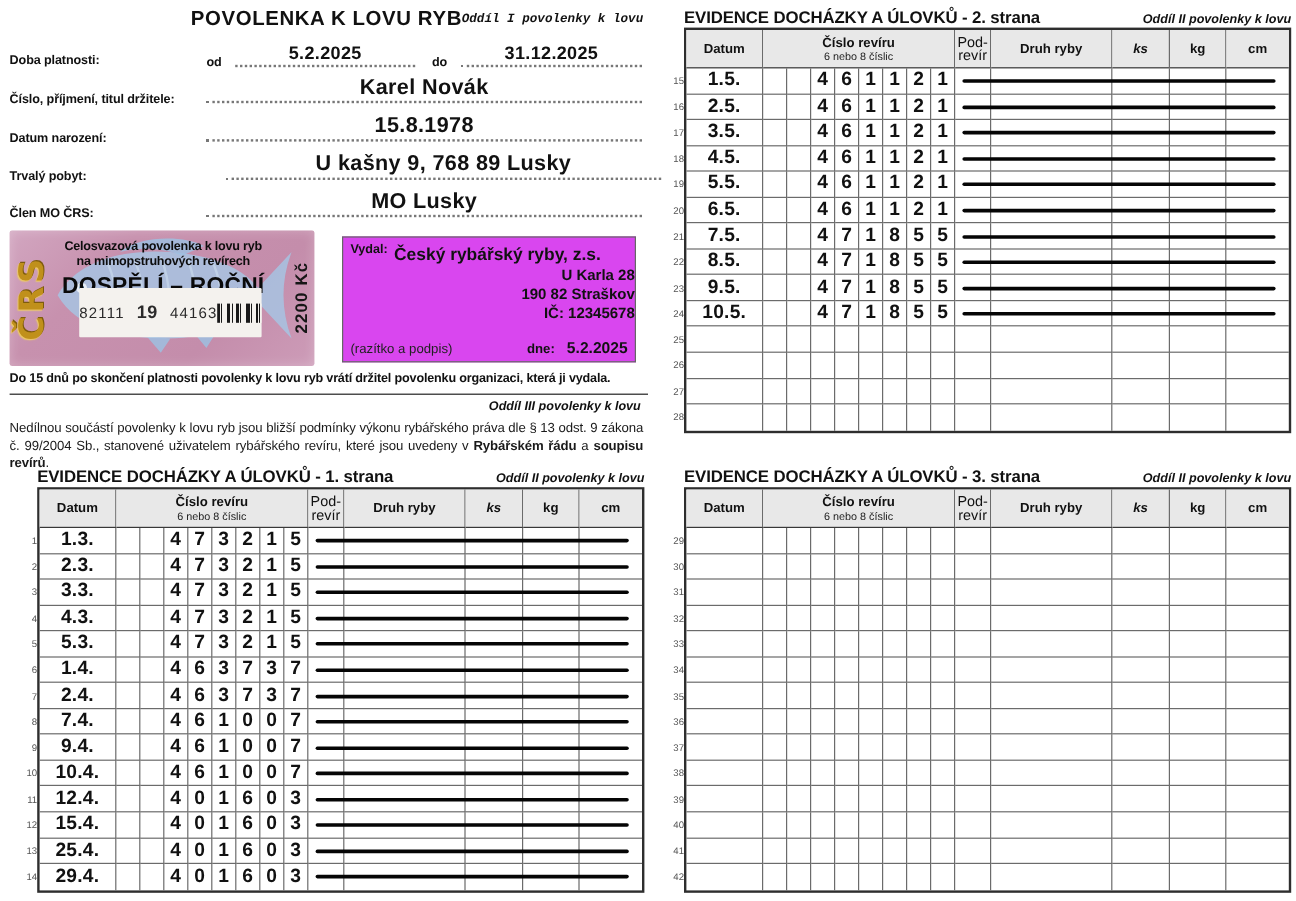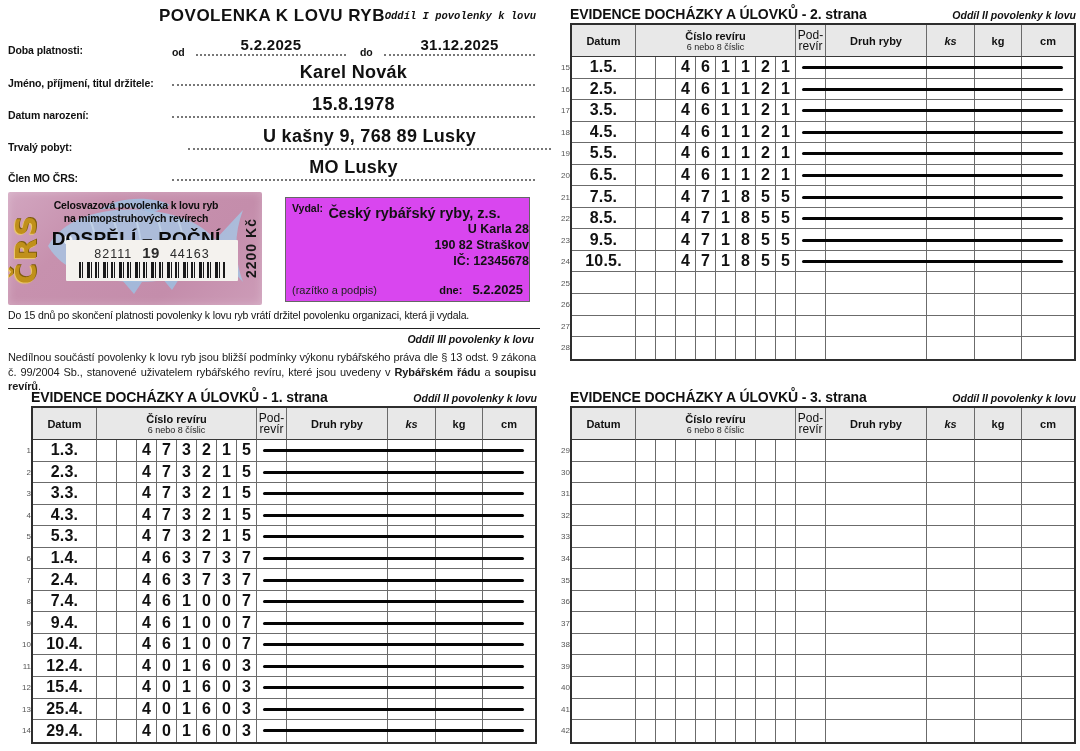--- a/index.html
+++ b/index.html
@@ -28,40 +28,40 @@
   .fish-svg { position:absolute; left:30px; top:2px; width:212px; height:104px; }
   .crs-gold { position:absolute; left:2px; top:4px; height:104px; width:36px;
     writing-mode:vertical-rl; transform:rotate(180deg); text-align:center;
     font-family:"DejaVu Sans", sans-serif; font-size:28px; font-weight:800;
     color:#c0901b; text-shadow:1px 1px 0 #7e5c0d, -1px -1px 1px #ecca66; letter-spacing:3px; }
   .sticker-text { position:absolute; left:40px; top:7px; width:176px; text-align:center; }
   .sticker-line { font-size:10.5px; font-weight:bold; line-height:13px; letter-spacing:-.2px; white-space:nowrap; color:#0d0d0d; }
   .sticker-cat { font-size:19px; font-weight:800; letter-spacing:.2px; margin-top:3px; white-space:nowrap; color:#0a0a0a; }
   .price-vert { position:absolute; right:3px; top:8px; height:96px; writing-mode:vertical-rl; transform:rotate(180deg);
     font-size:14px; font-weight:bold; color:#161616; text-align:center; letter-spacing:1px; }
-  .barcode-strip { position:absolute; left:58px; top:48px; width:172px; height:41px; background:#f4f2ee; border-radius:1px;
-    display:flex; flex-direction:column; align-items:center; justify-content:center; }
+  .barcode-strip { position:absolute; left:58px; top:48px; width:152px; height:41px; background:#f4f2ee; border-radius:1px;
+    display:flex; align-items:center; justify-content:center; }
   .serial-row { display:flex; align-items:baseline; gap:10px; color:#2a2a2a; }
   .serial { font-size:12.5px; letter-spacing:1px; }
   .serial-mid { font-size:15px; font-weight:bold; letter-spacing:.5px; }
   .barcode { width:146px; height:16px; margin-top:1px;
     background:repeating-linear-gradient(90deg,#191919 0 2px,#f4f2ee 2px 3px,#191919 3px 4px,#f4f2ee 4px 8px,#191919 8px 11px,#f4f2ee 11px 12px,#191919 12px 13px,#f4f2ee 13px 16px); }
 
   
   .issuer { position:absolute; left:277px; top:193px; width:245px; height:105px; border:1.5px solid #666; background:#d946ef; }
   .issuer-label { position:absolute; left:6px; top:4px; font-size:10.5px; font-weight:bold; }
   .issuer-name { text-align:center; font-size:14.5px; font-weight:bold; padding-top:7px; padding-left:14px; white-space:nowrap; }
   .issuer-line { text-align:right; font-size:12.5px; font-weight:bold; line-height:16px; }
   .issuer-bottom { position:absolute; left:6px; right:6px; bottom:4px; display:flex; justify-content:space-between; align-items:baseline; }
   .stamp-lbl { font-size:11px; color:#222; }
   .dne-group { display:flex; align-items:baseline; gap:10px; }
   .dne-lbl { font-size:11px; font-weight:bold; }
   .dne-val { font-size:13px; font-weight:bold; }
 
-  .notice { position:absolute; left:0; top:305px; width:100%; font-size:10.5px; font-weight:normal; letter-spacing:-.15px; white-space:nowrap; }
+  .notice { position:absolute; left:0; top:305px; width:100%; font-size:10.5px; font-weight:bold; letter-spacing:-.15px; white-space:nowrap; }
   .permit-hr { position:absolute; left:0; top:324px; width:532px; border-top:1.5px solid #222; }
   .oddil3 { position:absolute; right:2px; top:329px; }
   .conditions { position:absolute; left:0; top:346px; width:528px; font-size:11px; line-height:14.5px; text-align:justify; letter-spacing:-.1px; color:#1a1a1a; }
   .conditions b { font-weight:bold; }
 
   
   .ltable { position:absolute; width:520px; }
   .t2 { left:556px; top:6px; }
   .t1 { left:17px; top:389px; }
   .t3 { left:556px; top:389px; }
@@ -98,21 +98,21 @@
   <span class="flabel" style="top:40px;">Doba platnosti:</span>
   <span class="flabel" style="left:164px; top:42px;">od</span>
   <div class="dotline" style="left:188px; top:28px; width:150px; height:24px;">
     <span class="val">5.2.2025</span>
   </div>
   <span class="flabel" style="left:352px; top:42px;">do</span>
   <div class="dotline" style="left:376px; top:28px; width:151px; height:24px;">
     <span class="val">31.12.2025</span>
   </div>
 
-  <span class="flabel" style="top:73px;">Jméno, příjmení, titul držitele:</span>
+  <span class="flabel" style="top:73px;">Číslo, příjmení, titul držitele:</span>
   <div class="dotline" style="left:164px; top:56px; width:363px; height:26px;">
     <span class="val bigval">Karel Novák</span>
   </div>
 
   <span class="flabel" style="top:105px;">Datum narození:</span>
   <div class="dotline" style="left:164px; top:88px; width:363px; height:26px;">
     <span class="val bigval">15.8.1978</span>
   </div>
 
   <span class="flabel" style="top:137px;">Trvalý pobyt:</span>

